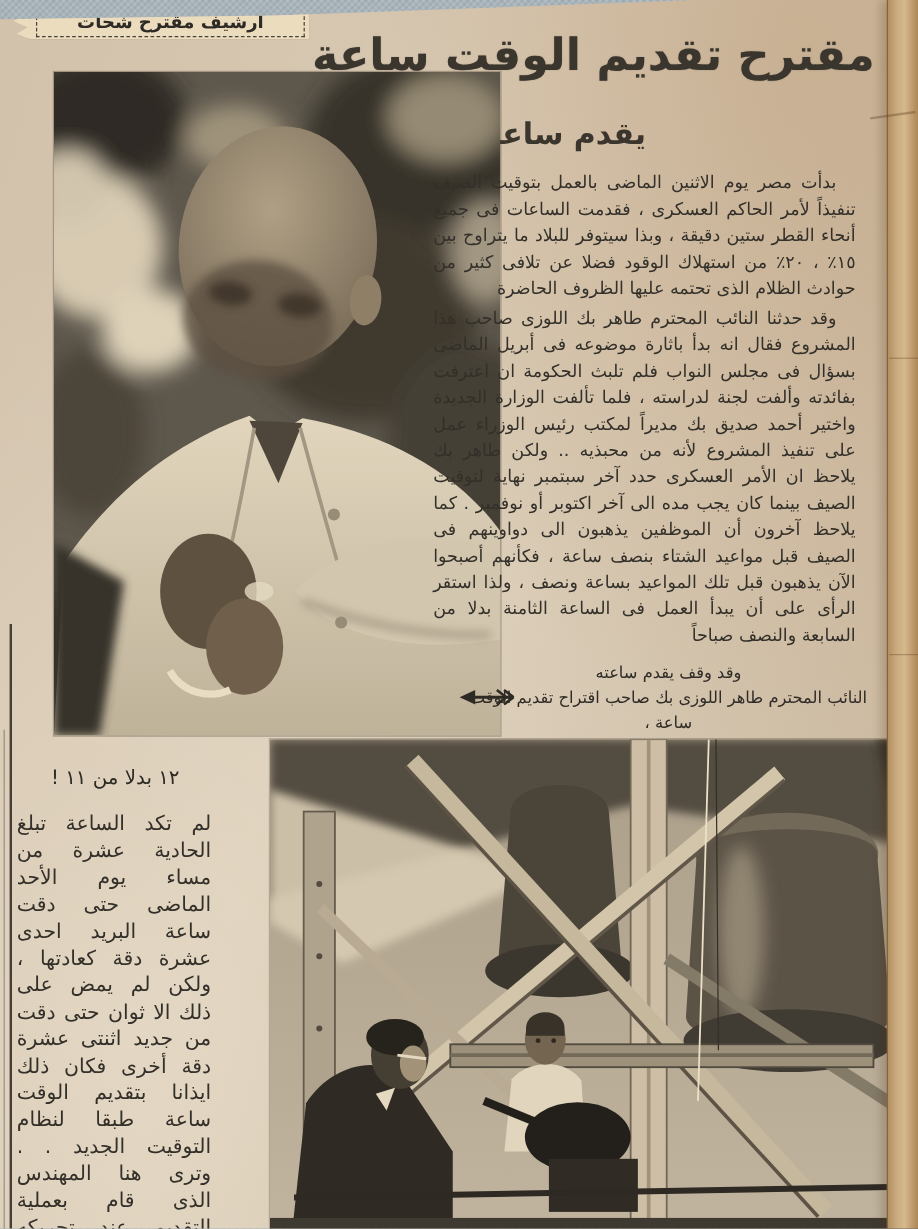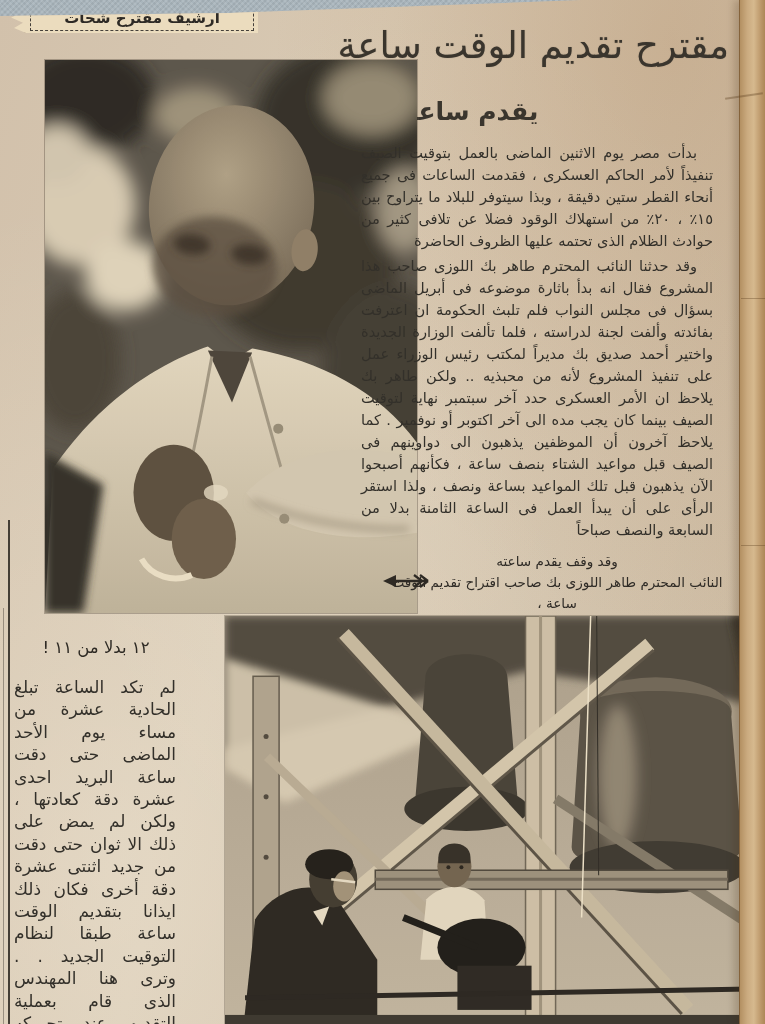--- a/index.html
+++ b/index.html
@@ -38,21 +38,21 @@
     box-shadow:0 1px 2px rgba(60,40,20,.35);
   }
   .stamp-dash{
     position:absolute;top:2px;bottom:2px;left:22px;right:4px;
     border:1.6px dashed #45403a;display:flex;align-items:center;justify-content:center;
   }
   .stamp-label{font-size:15px;font-weight:bold;color:#2e2a25;direction:rtl;letter-spacing:.2px;}
   .headline{
     position:absolute;top:24px;right:36px;width:356px;margin:0;
     direction:rtl;text-align:center;white-space:nowrap;
-    font-size:37px;font-weight:normal;color:#3a352d;
+    font-size:37px;font-weight:bold;color:#3a352d;
     text-shadow:0 0 1px rgba(58,53,45,.4);
   }
   .subheadline{
     position:absolute;top:97px;right:36px;width:356px;margin:0;
     direction:rtl;text-align:left;font-size:25px;font-weight:bold;color:#3a352d;
   }
   .photo{position:absolute;overflow:hidden;filter:sepia(.22) contrast(.97);}
   .photo svg{display:block;width:100%;height:100%;}
   .photo-man{left:5px;top:44px;width:372px;height:553px;outline:1px solid rgba(70,58,45,.35);}
   .photo-bell{left:185px;top:600px;width:561px;height:414px;outline:1px solid rgba(70,58,45,.3);}

